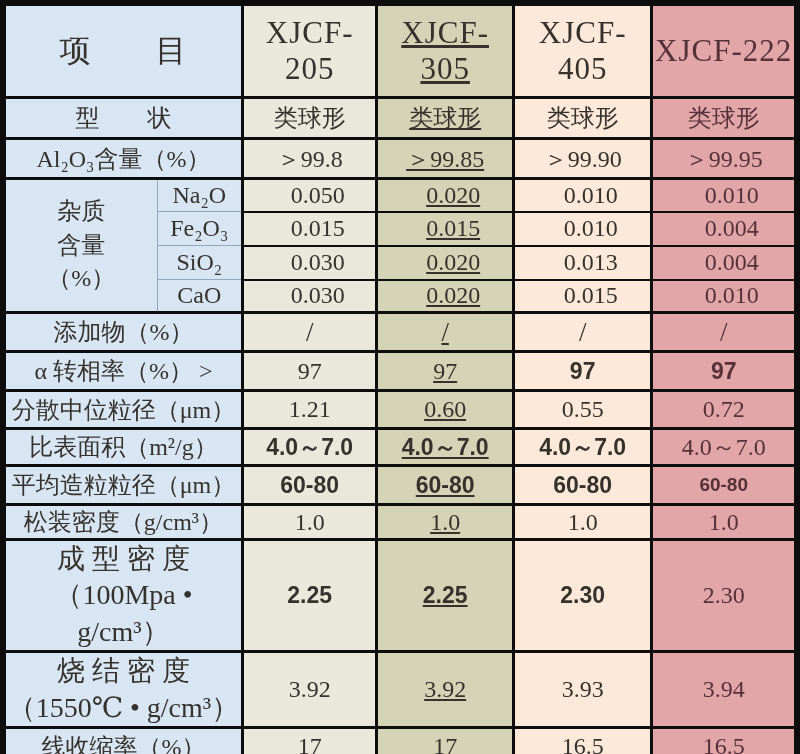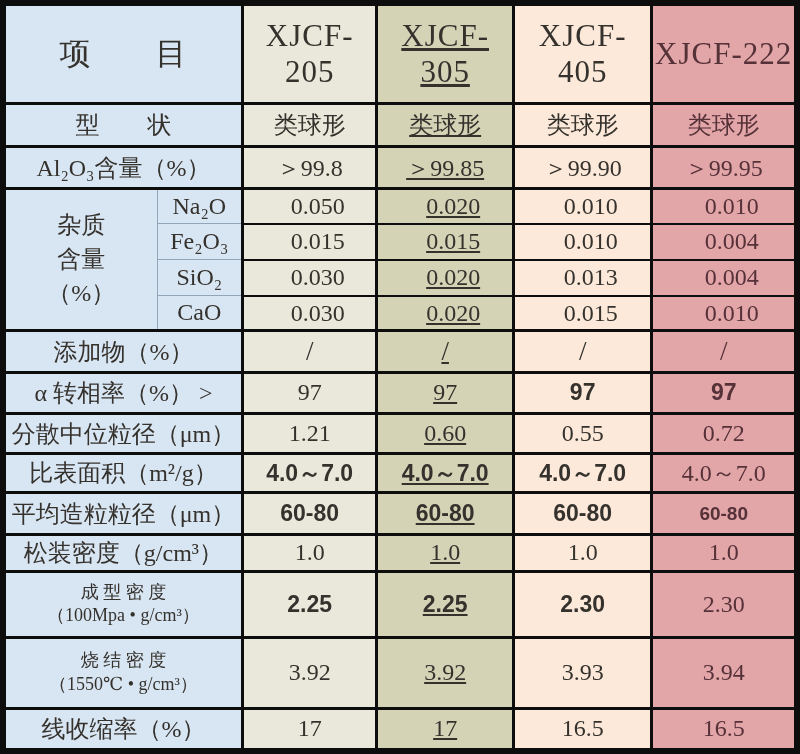--- a/index.html
+++ b/index.html
@@ -17,21 +17,21 @@
   }
   .lab{background:var(--label-bg);}
   .c1{background:var(--col1-bg);text-align:center;}
   .c2{background:var(--col2-bg);text-decoration:underline;}
   .c3{background:var(--col3-bg);}
   .c4{background:var(--col4-bg);color:var(--text-col4);}
   .hdr td{font-size:31px;letter-spacing:1px;}
   .sans{font-family:"Liberation Sans","DejaVu Sans",sans-serif;font-weight:600;font-size:23px;}
   .small{font-size:19px;}
   .pre{white-space:pre-line;line-height:1.4;font-family:Liberation Serif, serif;}
-  .pre2{white-space:pre-line;line-height:1.3;font-size:18px;}
+  .pre2{white-space:pre-line;line-height:1.3;font-size:28px;}
   .grp{border-right:1px solid var(--thin);}
   .sub{border-top:1px solid var(--thin);border-bottom:1px solid var(--thin);border-left:1px solid var(--thin);margin-left:40px;}
   .imp{border-top:2px solid var(--border);border-bottom:2px solid var(--border);padding-left:16px;}
   .slash{font-size:27px;}
 </style>
 </head>
 <body>
 
 <div class="wrap">
 <table>

